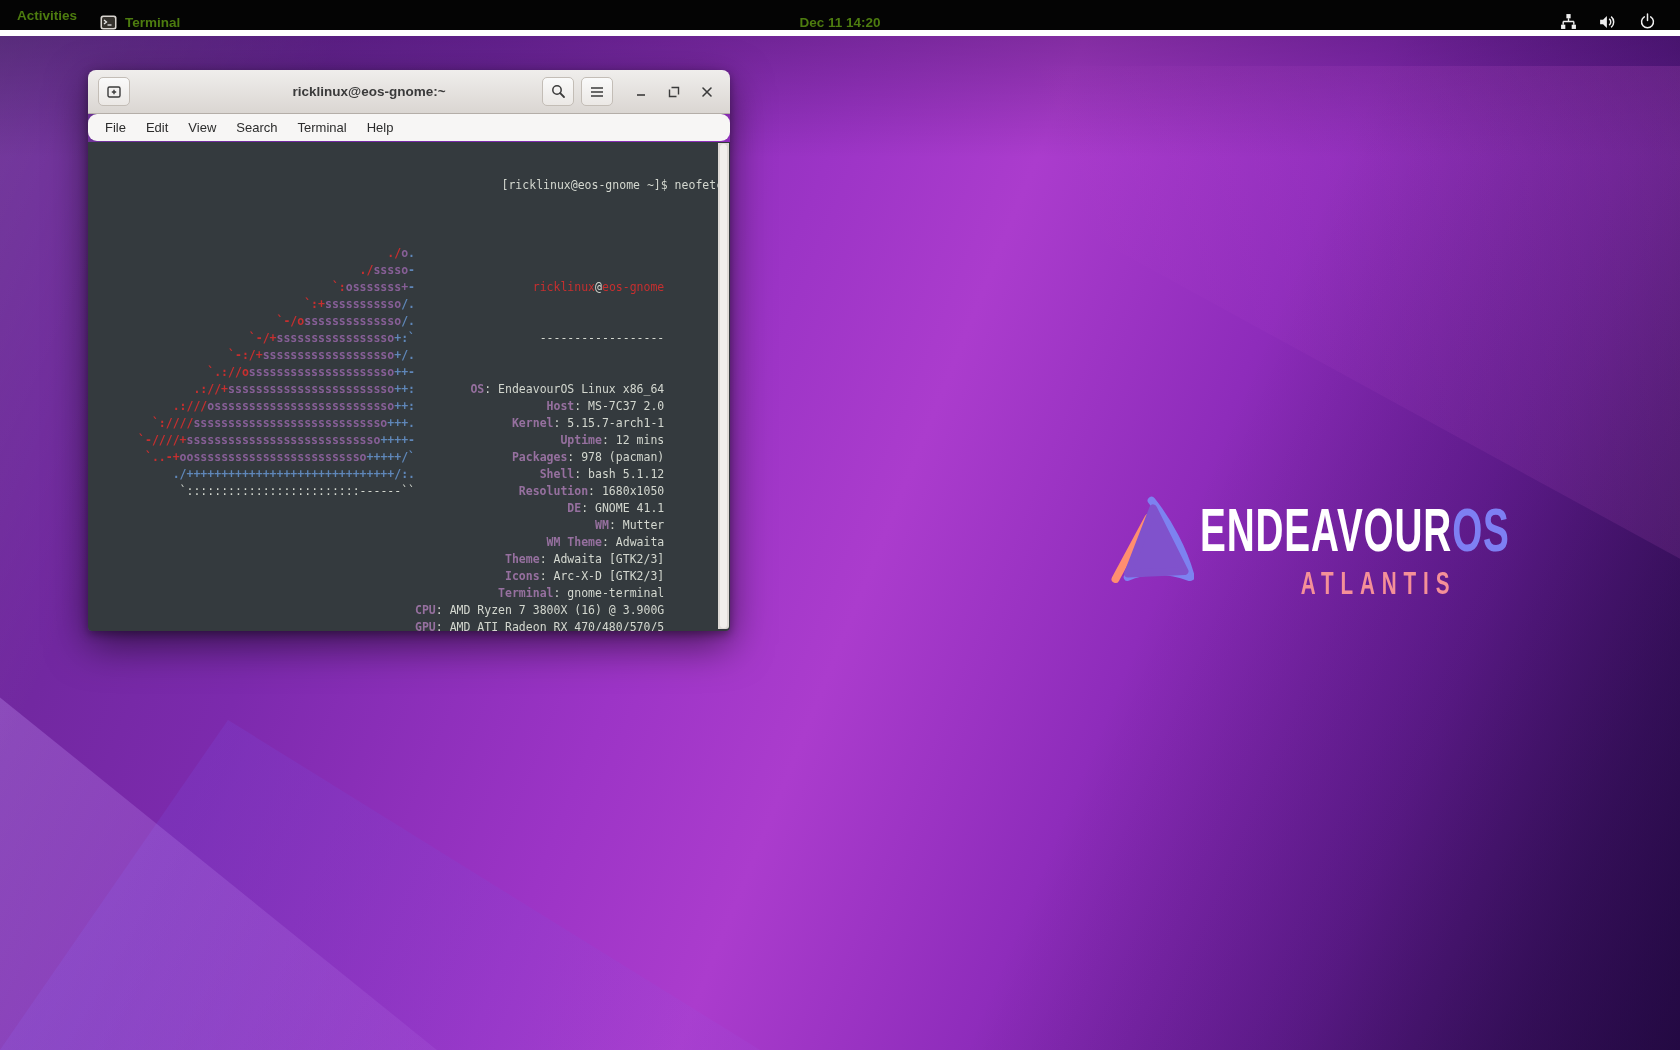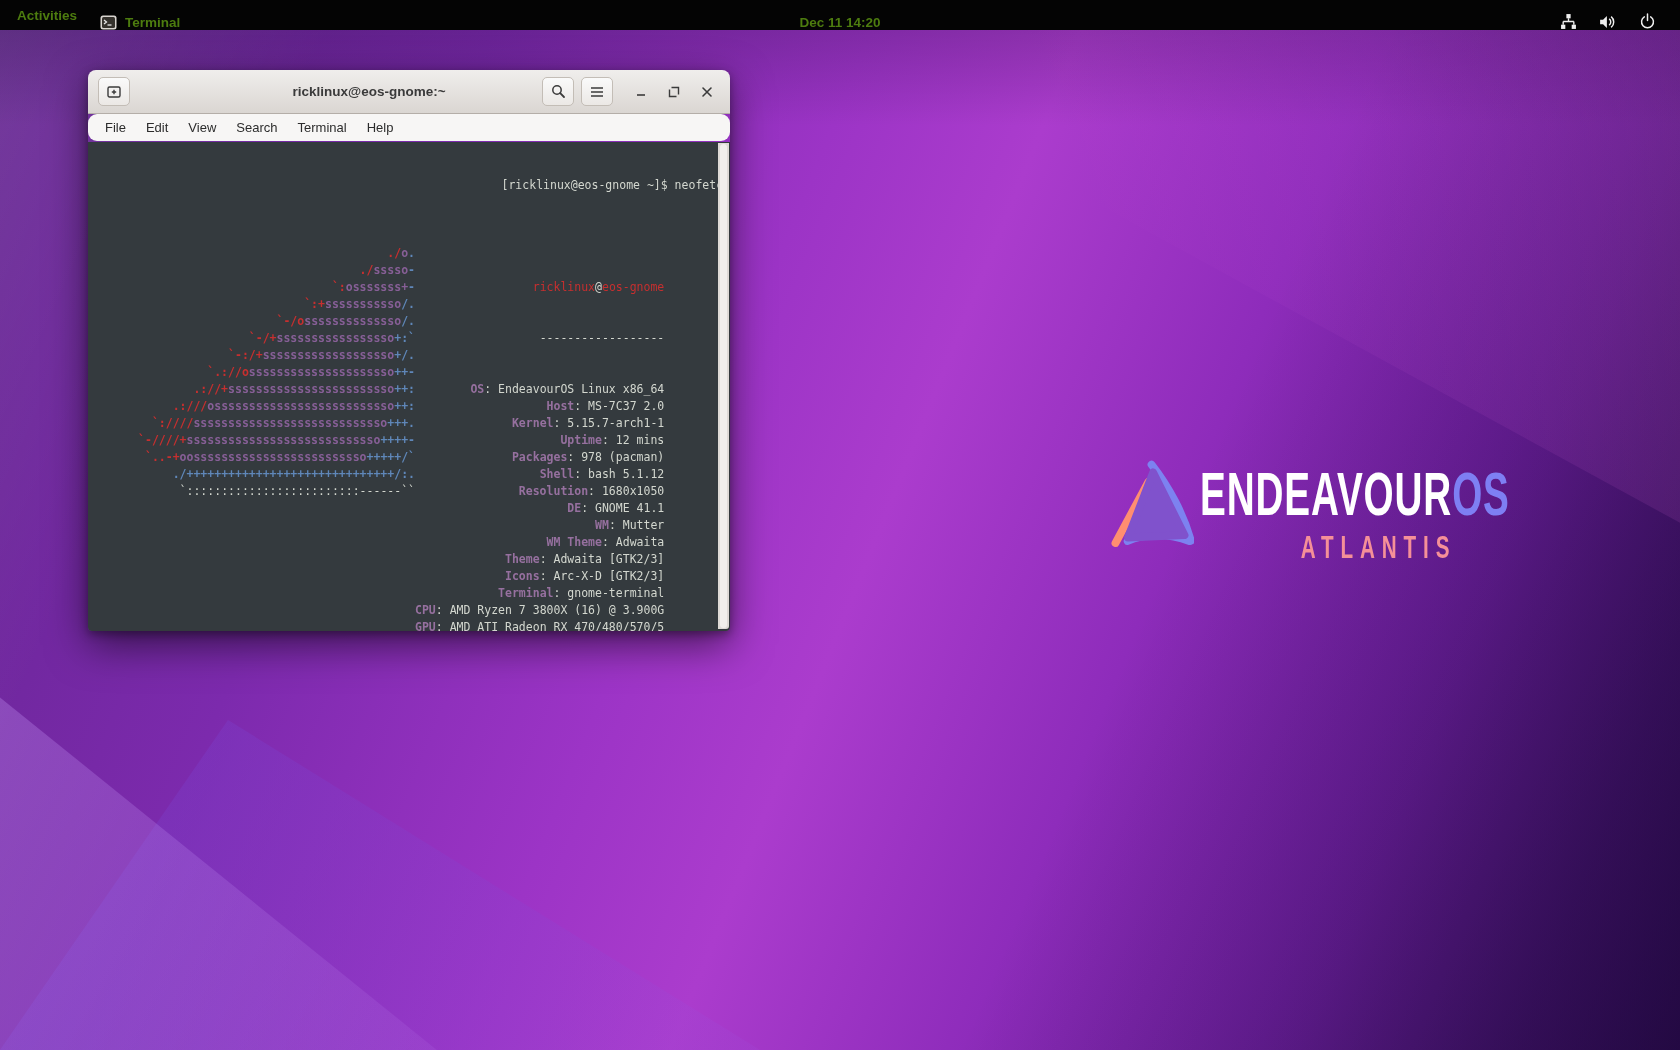--- a/index.html
+++ b/index.html
@@ -6,20 +6,21 @@
   html,body { width:1680px; height:1050px; overflow:hidden; font-family:"Liberation Sans",sans-serif; }
 
   
   .desktop {
     position:absolute; inset:0;
     background:
       linear-gradient(180deg, rgba(10,0,30,.25) 0%, rgba(0,0,0,0) 12%),
       linear-gradient(293deg, rgba(20,4,44,.55) 0%, rgba(20,4,44,.18) 18%, rgba(0,0,0,0) 34%),
       linear-gradient(115deg, rgba(255,255,255,.10) 0%, rgba(255,255,255,0) 16%),
       linear-gradient(112deg, #63258f 0%, #7c2aad 24%, #9c34c6 42%, #ab3ccd 52%, #8e2cbb 66%, #6b1f9b 80%, #481573 92%, #360f5e 100%);
+    margin-top: 36px;
   }
   .facet { position:absolute; pointer-events:none; }
   .facet-a { left:0; bottom:0; width:560px; height:430px;
     background:linear-gradient(120deg, rgba(205,160,255,.30), rgba(205,160,255,.05));
     clip-path:polygon(0 100%, 0 18%, 78% 100%); }
   .facet-b { left:0; bottom:0; width:760px; height:330px;
     background:linear-gradient(110deg, rgba(120,60,200,.45), rgba(160,90,230,.12));
     clip-path:polygon(0 100%, 30% 0, 100% 100%); }
   .facet-c { right:0; top:30px; width:900px; height:560px;
     background:linear-gradient(250deg, rgba(255,120,240,.14), rgba(255,120,240,0) 60%);

